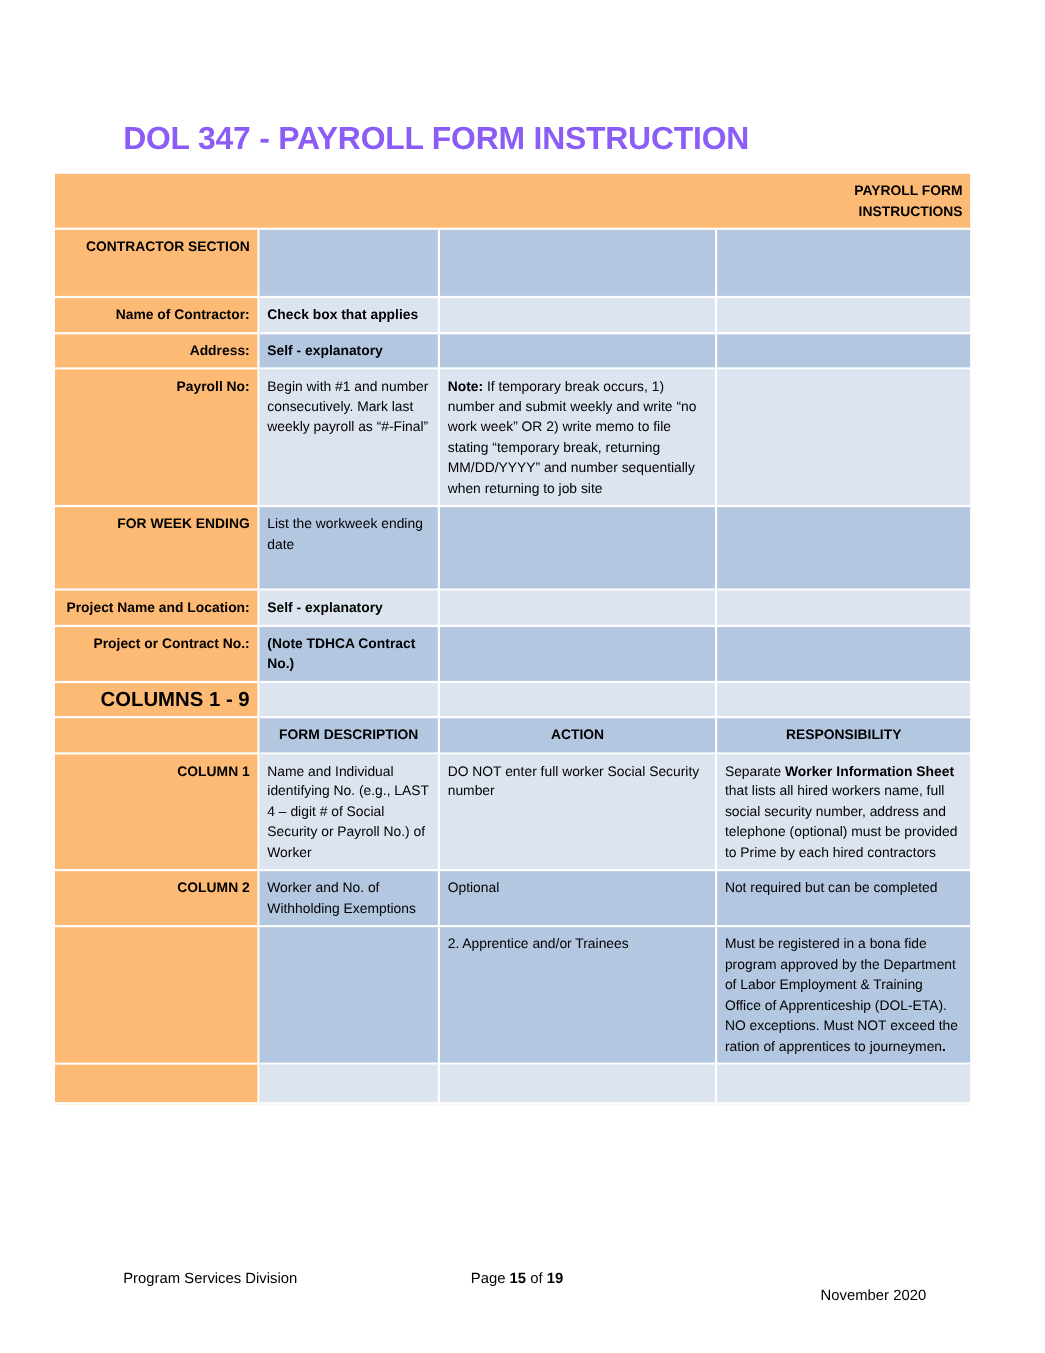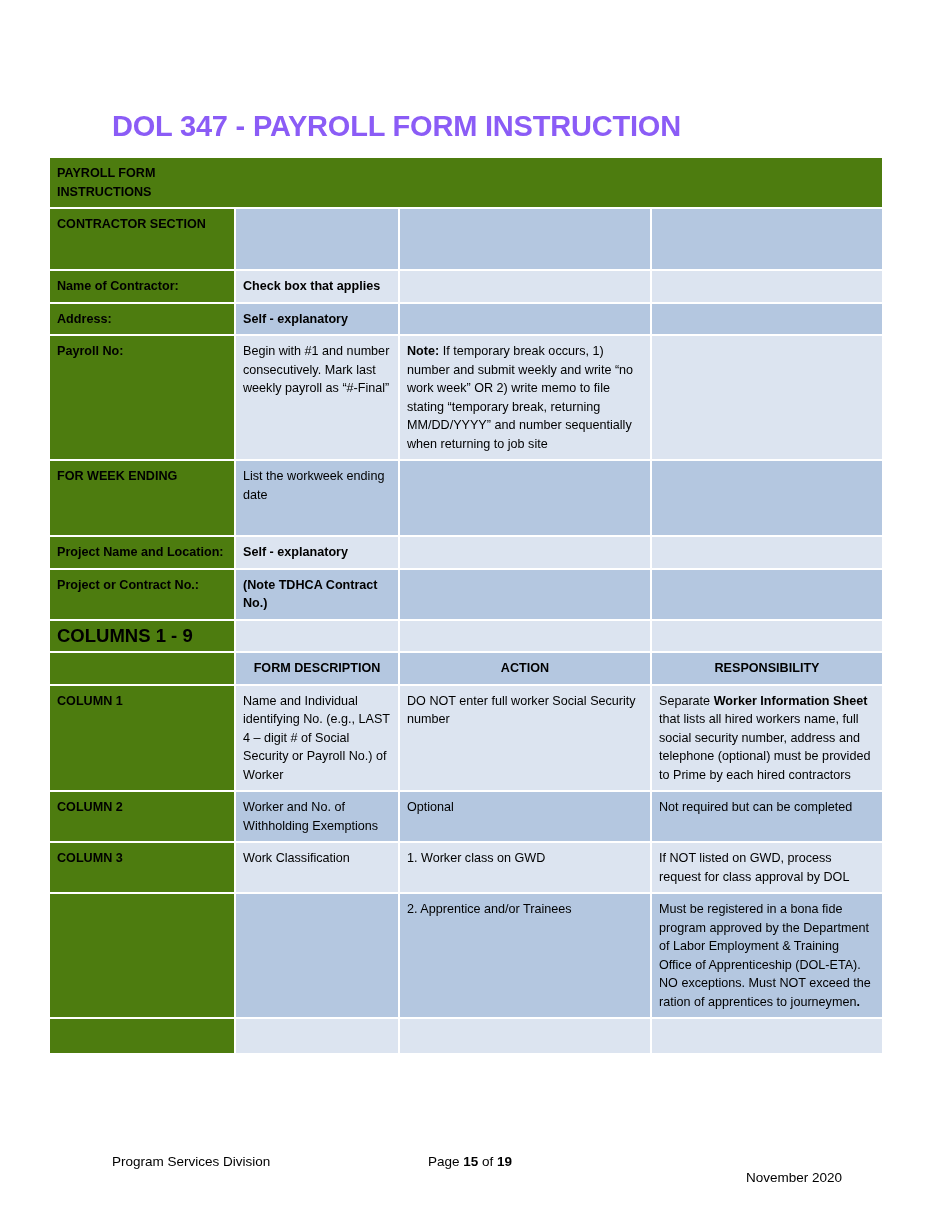--- a/index.html
+++ b/index.html
@@ -63,21 +63,21 @@
   }
   table.instr td:last-child { border-right: none; }
 
   
   col.c1 { width: 186px; }
   col.c2 { width: 164px; }
   col.c3 { width: 252px; }
   col.c4 { width: 230px; }
 
   
-  .fill-head  { background: #4d7c0f; }
+  .fill-head  { background: #fdba74; text-align: right; }
   .fill-dark  { background: #B4C7E0; }
   .fill-light { background: #DCE4F0; }
 
   .b { font-weight: bold; }
   .center { text-align: center; }
 
   
   .banner {
     font-weight: bold;
     font-size: 12.6px;
@@ -199,26 +199,20 @@
           <td class="fill-light"><span>Separate </span><span class="b">Worker Information Sheet</span><span> that lists all hired workers name, full social security number, address and telephone (optional) must be provided to Prime by each hired contractors</span></td>
         </tr>
 
         <tr>
           <td class="fill-head b">COLUMN 2</td>
           <td class="fill-dark">Worker and No. of Withholding Exemptions</td>
           <td class="fill-dark">Optional</td>
           <td class="fill-dark">Not required but can be completed</td>
         </tr>
 
-        <tr>
-          <td class="fill-head b">COLUMN 3</td>
-          <td class="fill-light">Work Classification</td>
-          <td class="fill-light">1. Worker class on GWD</td>
-          <td class="fill-light">If NOT listed on GWD, process request for class approval by DOL</td>
-        </tr>
 
         <tr>
           <td class="fill-head"></td>
           <td class="fill-dark"></td>
           <td class="fill-dark">2. Apprentice and/or Trainees</td>
           <td class="fill-dark"><span>Must be registered in a bona fide program approved by the Department of Labor Employment &amp; Training Office of Apprenticeship (DOL-ETA).  NO exceptions. Must NOT exceed the ration of apprentices to journeymen</span><span class="b">.</span></td>
         </tr>
 
         <tr>
           <td class="fill-head" style="height:22px;"></td>

